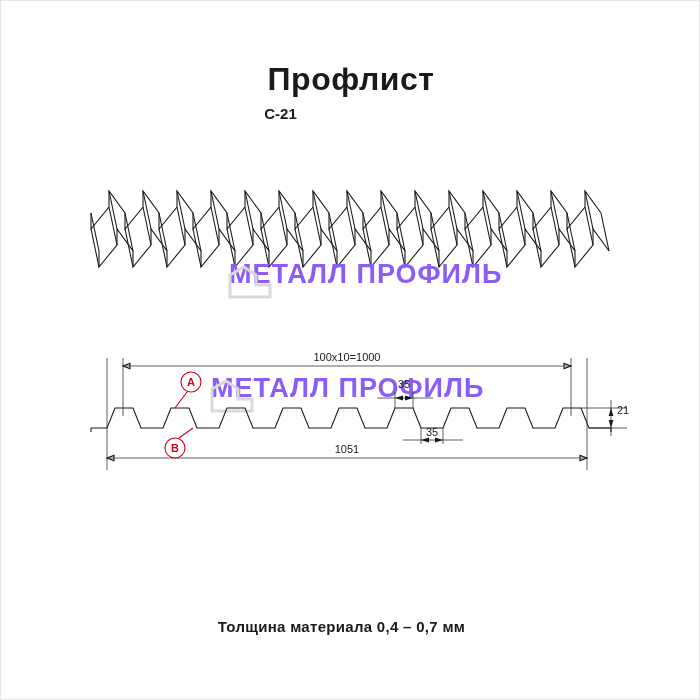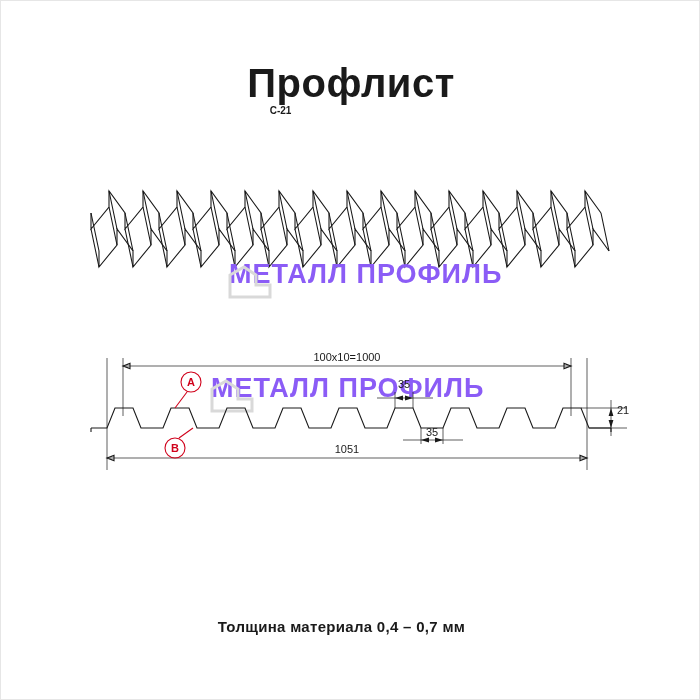--- a/index.html
+++ b/index.html
@@ -21,31 +21,31 @@
     height: 700px;
     box-sizing: border-box;
     border: 1px solid #e6e6e6;
   }
   .title {
     position: absolute;
     top: 60px;
     left: 0;
     width: 700px;
     text-align: center;
-    font-size: 40px;
+    font-size: 32px;
     font-weight: bold;
     letter-spacing: 0.5px;
   }
   .subtitle {
     position: absolute;
     top: 104px;
     left: 0;
     width: 559px;
     text-align: center;
-    font-size: 10px;
+    font-size: 15px;
     font-weight: bold;
   }
   .iso-wrap {
     position: absolute;
     top: 150px;
     left: 80px;
     width: 540px;
     height: 160px;
   }
   .tech-wrap {

